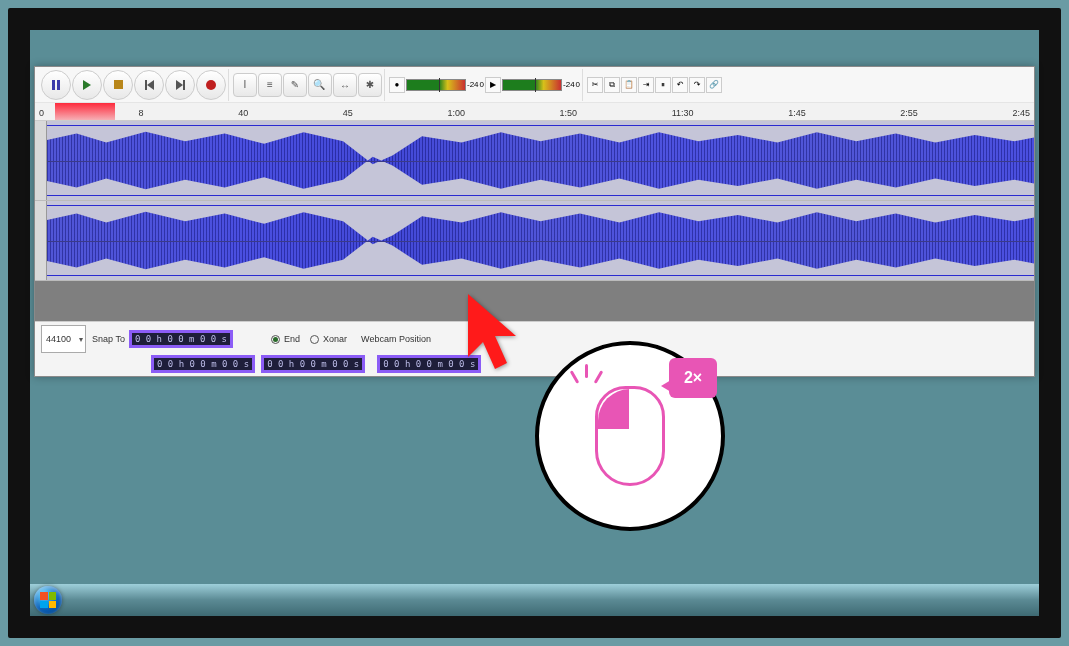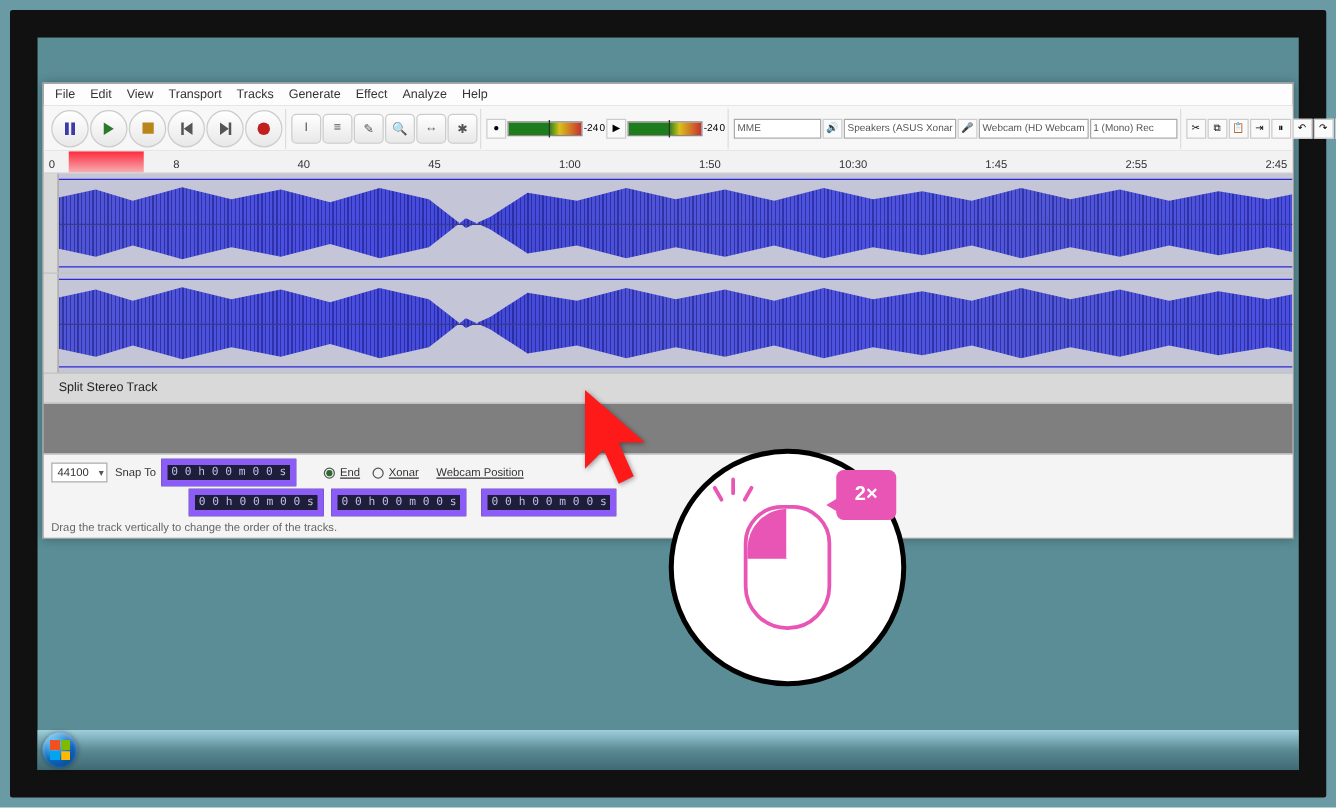--- a/index.html
+++ b/index.html
@@ -119,22 +119,22 @@
   }
 
   .gap { height:40px; background:#7f7f7f; }
 
   .footer {
     background:#f4f4f4; border-top:1px solid #ccc; padding:3px 6px;
     display:flex; flex-direction:column; gap:2px; font-size:9px; color:#333;
   }
   .footer-row { display:flex; align-items:center; gap:6px; }
   .sel-group { display:flex; align-items:center; gap:4px; }
-  .time-box { background:#1e1e3a; color:#bcbce8; font-family:monospace; font-size:9px; padding:1px 3px; border:5px solid #8b5cf6;}
-  .combo { height:16px; border:1px solid #aaa; background:#fff; font-size:9px; padding:0 14px 0 4px; position:relative; display:flex; align-items:center;}
+  .time-box { background:#1e1e3a; color:#bcbce8; font-family:monospace; font-size:9px; padding:1px 3px; border:3px solid #8b5cf6;}
+  .combo { height:28px; border:1px solid #aaa; background:#fff; font-size:9px; padding:0 14px 0 4px; position:relative; display:flex; align-items:center;}
   .combo::after { content:"▾"; position:absolute; right:2px; font-size:8px; color:#555;}
   .radio-dot{width:9px;height:9px;border:1px solid #555;border-radius:50%;display:inline-block;vertical-align:middle;position:relative;}
   .radio-dot.on::after{content:"";position:absolute;inset:1px;border-radius:50%;background:#2a6a2a;}
   .status { font-size:9px; color:#666; padding-top:2px;}
 
   
   .overlay-cursor {
     position:absolute; left:430px; top:170px; width:60px; height:80px; z-index:5;
   }
   .overlay-cursor svg { filter: drop-shadow(1px 1px 2px rgba(0,0,0,.4)); }
@@ -166,31 +166,20 @@
 </style>
 </head>
 <body>
 
 <div class="monitor">
   <div class="desktop">
 
     <div class="app-window">
 
 
-      <div class="menubar">
-        <span>File</span>
-        <span>Edit</span>
-        <span>View</span>
-        <span>Transport</span>
-        <span>Tracks</span>
-        <span>Generate</span>
-        <span>Effect</span>
-        <span>Analyze</span>
-        <span>Help</span>
-      </div>
 
       <div class="toolbars">
         <div class="tb-group">
           <div class="tb-btn big">
               <span class="pause-bars">
                 <span></span>
                 <span></span>
               </span>
             </div>
           <div class="tb-btn big">
@@ -229,28 +218,20 @@
               <span class="tick" style="left:55%"></span>
             </div>
           <span style="font-size:8px">-24</span>
           <span style="font-size:8px">0</span>
           <div class="mini-btn">▶</div>
           <div class="meter">
               <span class="tick" style="left:55%"></span>
             </div>
           <span style="font-size:8px">-24</span>
           <span style="font-size:8px">0</span>
-        </div>
-        <div class="tb-group">
-          <div class="device-box">MME</div>
-          <div class="mini-btn">🔊</div>
-          <div class="device-box">Speakers (ASUS Xonar</div>
-          <div class="mini-btn">🎤</div>
-          <div class="device-box">Webcam (HD Webcam</div>
-          <div class="device-box">1 (Mono) Rec</div>
         </div>
         <div class="tb-group" style="border-right:none;">
           <div class="mini-btn">✂</div>
           <div class="mini-btn">⧉</div>
           <div class="mini-btn">📋</div>
           <div class="mini-btn">⇥</div>
           <div class="mini-btn">⏸</div>
           <div class="mini-btn">↶</div>
           <div class="mini-btn">↷</div>
           <div class="mini-btn">🔗</div>
@@ -260,21 +241,21 @@
 
       <div class="timeline-ruler">
         <div class="ruler-sel"></div>
         <div class="label-strip">
           <span>0</span>
           <span>8</span>
           <span>40</span>
           <span>45</span>
           <span>1:00</span>
           <span>1:50</span>
-          <span>10:30</span>
+          <span>11:30</span>
           <span>1:45</span>
           <span>2:55</span>
           <span>2:45</span>
         </div>
       </div>
 
       <div class="track-area">
         <div class="track-row">
           <div class="track-head"></div>
           <div class="wave-canvas">
@@ -286,23 +267,20 @@
         </div>
         <div class="track-row">
           <div class="track-head"></div>
           <div class="wave-canvas">
             <div class="env-line" style="top:4px"></div>
             <div class="env-line" style="bottom:4px"></div>
             <div class="wave-blob"></div>
             <div class="wave-mid"></div>
           </div>
         </div>
-        <div class="track-label-row">
-          <span>Split Stereo Track</span>
-        </div>
 
         <div class="overlay-cursor">
           <svg viewBox="0 0 40 60" width="60" height="90">
             <polygon points="2,2 2,44 12,34 20,52 28,48 20,30 34,30" fill="#ff1a1a"></polygon>
           </svg>
         </div>
         <div class="dblclick-badge">
           <div style="position:relative;">
             <div class="click-rays">
                 <span></span>
@@ -326,34 +304,33 @@
 
       <div class="footer">
         <div class="footer-row">
           <div class="combo">
               <span>44100</span>
             </div>
           <div class="sel-group">
             <span>Snap To</span>
             <div class="time-box">0 0 h 0 0 m 0 0 s</div>
           </div>
-          <div class="sel-group" style="margin-left:16px;text-decoration:underline;">
+          <div class="sel-group" style="margin-left:32px;">
             <span class="radio-dot on"></span>
             <span>End</span>
             <span class="radio-dot" style="margin-left:6px;"></span>
             <span>Xonar</span>
             <span style="margin-left:10px;">Webcam Position</span>
           </div>
         </div>
         <div class="footer-row" style="padding-left:110px; gap:6px;">
           <div class="time-box">0 0 h 0 0 m 0 0 s</div>
           <div class="time-box">0 0 h 0 0 m 0 0 s</div>
           <div class="time-box" style="margin-left:6px;">0 0 h 0 0 m 0 0 s</div>
         </div>
-        <div class="status">Drag the track vertically to change the order of the tracks.</div>
       </div>
 
     </div>
 
     <div class="taskbar">
       <div class="start-orb">
         <div class="flag">
             <span></span>
             <span></span>
             <span></span>

